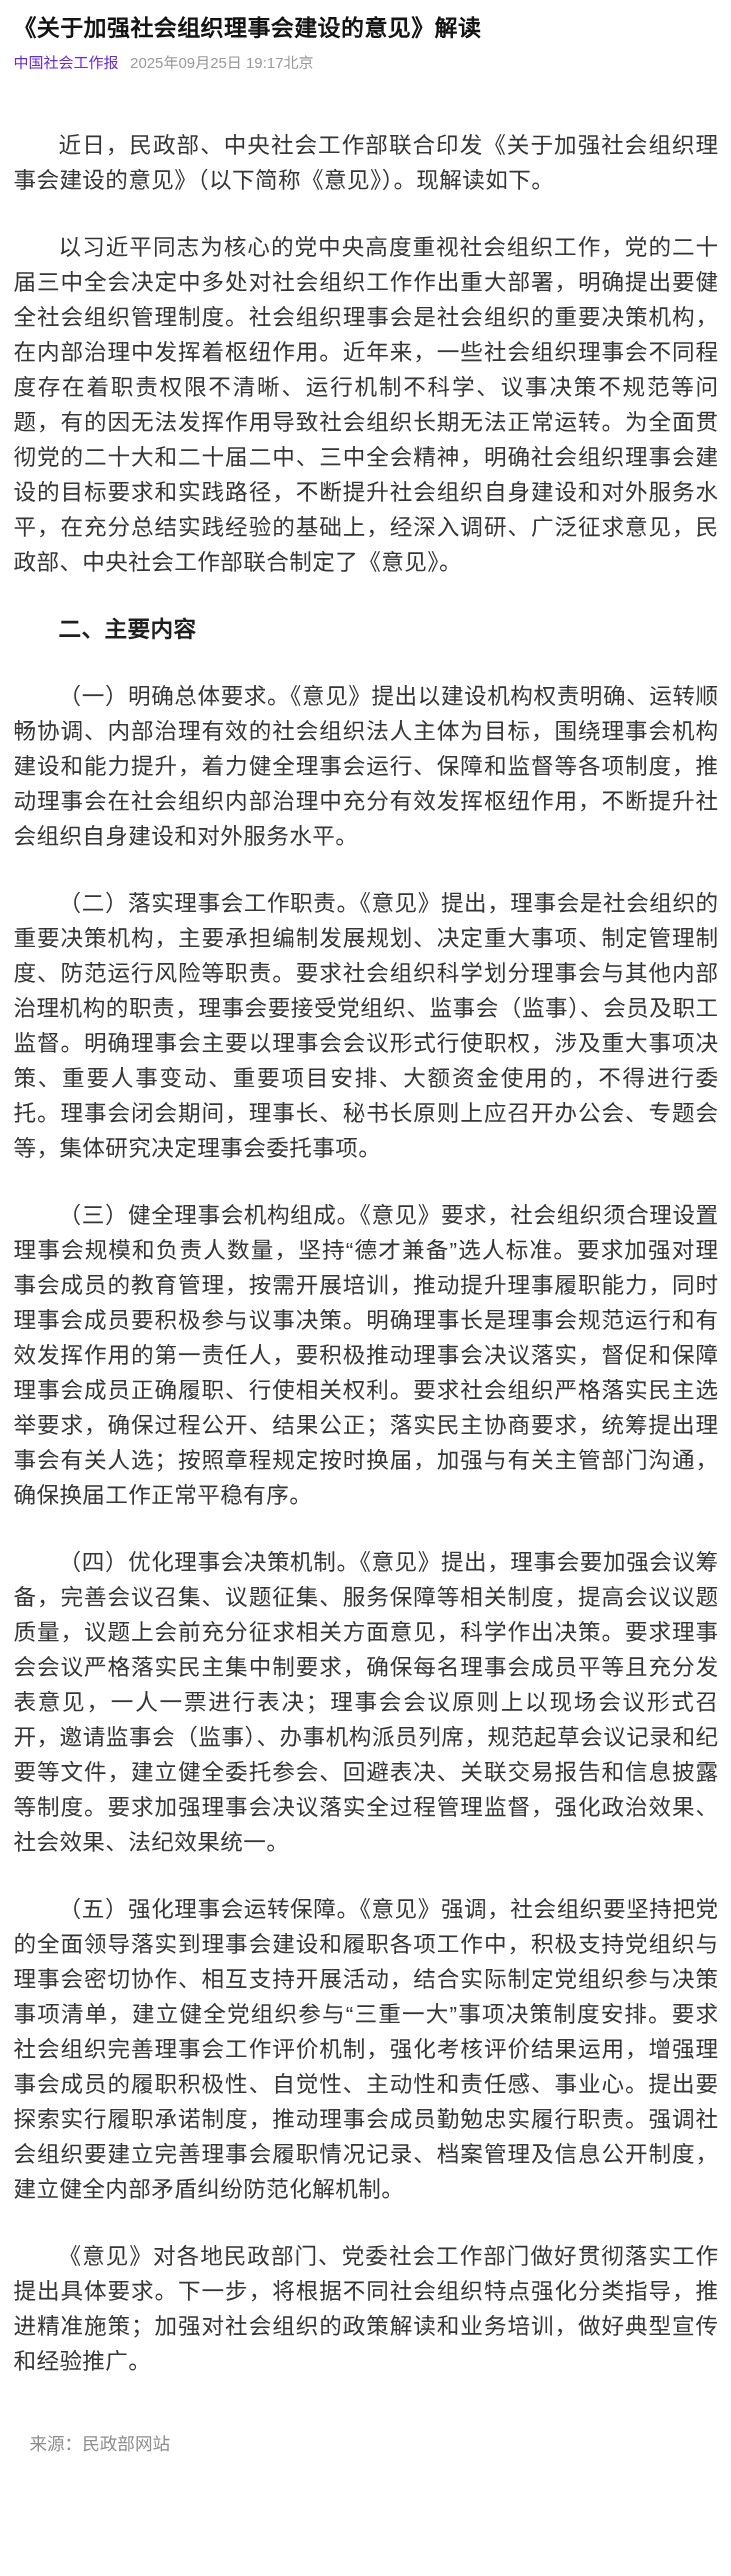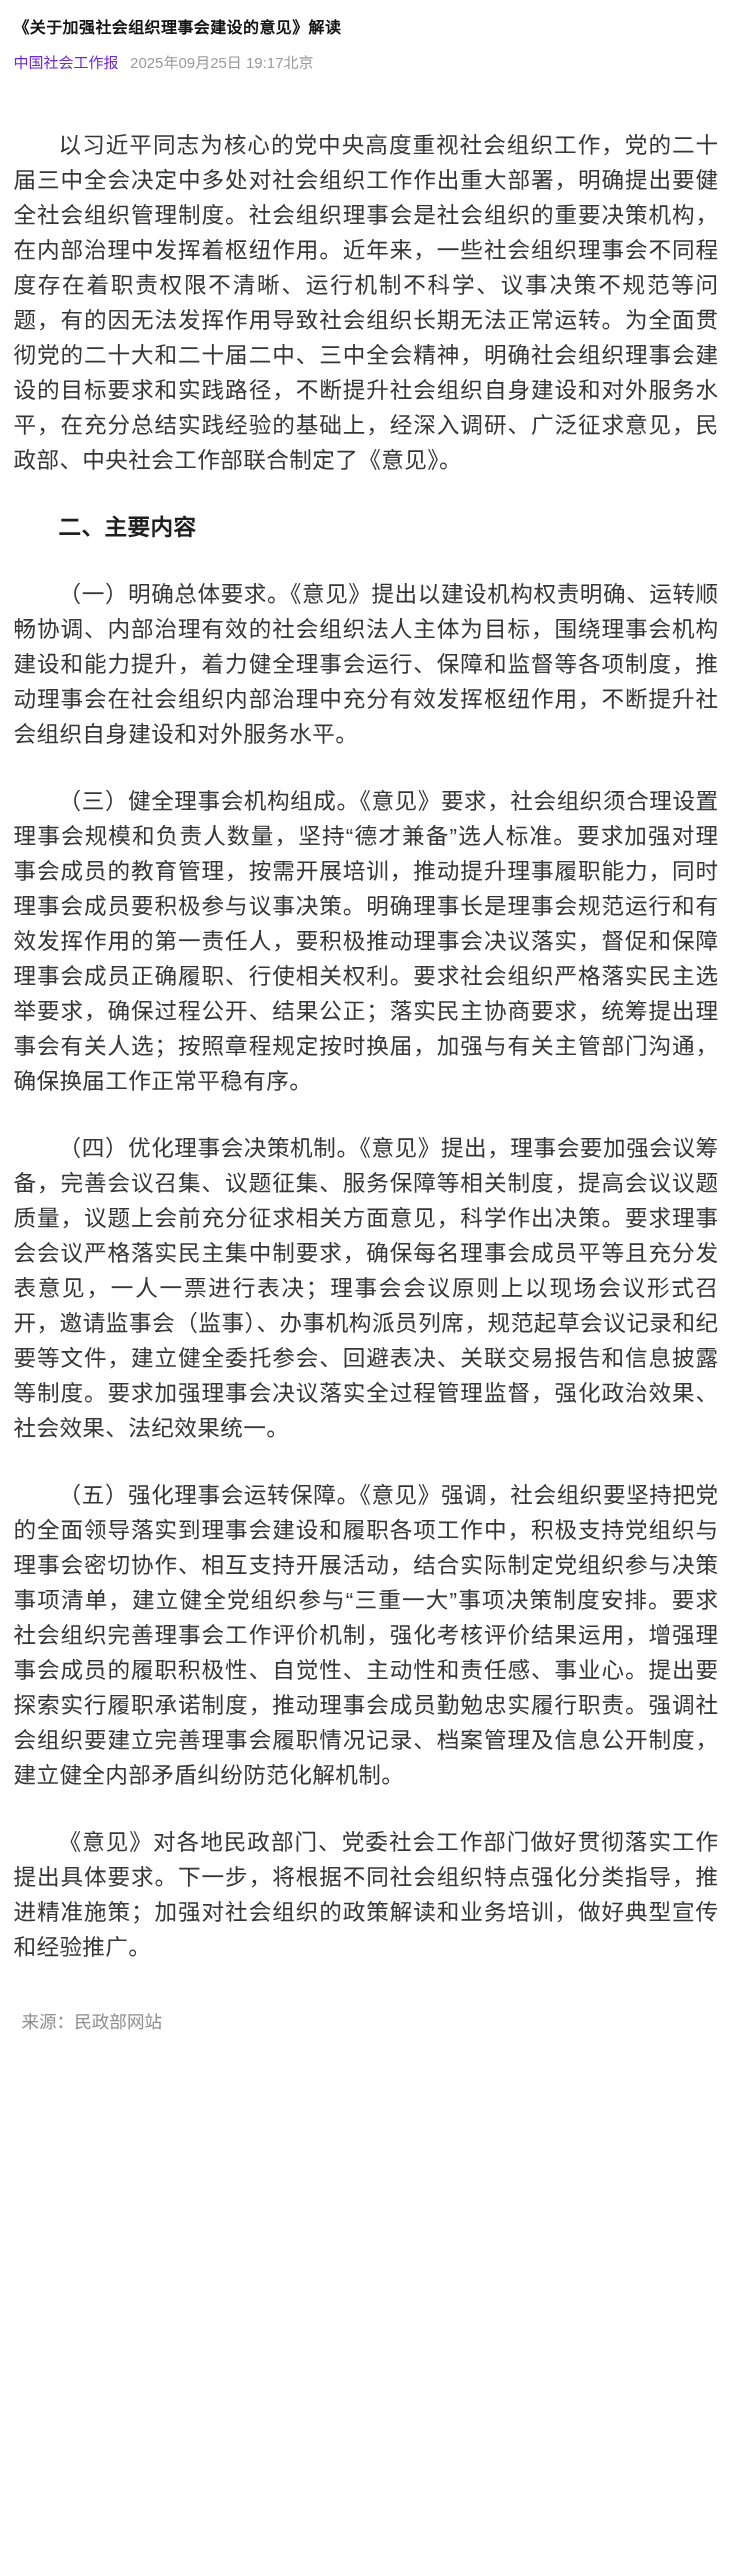--- a/index.html
+++ b/index.html
@@ -11,21 +11,21 @@
     width: 732px;
     font-family: "Liberation Sans", "DejaVu Sans", sans-serif;
     -webkit-font-smoothing: antialiased;
   }
   .page {
     padding: 11.7px 13.4px 0 13.4px;
     box-sizing: border-box;
     width: 732px;
   }
   .article-title {
-    font-size: 16px;
+    font-size: 23px;
     line-height: 32px;
     font-weight: 700;
     color: #141414;
     margin: 0 0 8.4px 0;
     letter-spacing: 0.4px;
   }
   .byline {
     font-size: 15px;
     line-height: 22px;
     color: #9a9a9a;
@@ -58,38 +58,40 @@
     margin: 0 0 32px 0;
     text-indent: 2em;
   }
   .footer {
     padding: 3.3px 0 16.7px 0;
     font-size: 17.6px;
     line-height: 29px;
     color: #8f8f8f;
   }
   .footer div {
-    margin: 8px;
+    margin: 16px;
   }
 </style>
 </head>
 <body>
 
 <div class="page">
 
   <h1 class="article-title">《关于加强社会组织理事会建设的意见》解读</h1>
 
   <div class="byline">
     <span class="account">中国社会工作报</span><span class="date">2025年09月25日 19:17</span><span class="location">北京</span>
   </div>
 
   <div class="content" id="article-body">
+      <p>近日，民政部、中央社会工作部联合印发《关于加强社会组织理事会建设的意见》（以下简称《意见》）。现解读如下。</p>
       <p>以习近平同志为核心的党中央高度重视社会组织工作，党的二十届三中全会决定中多处对社会组织工作作出重大部署，明确提出要健全社会组织管理制度。社会组织理事会是社会组织的重要决策机构，在内部治理中发挥着枢纽作用。近年来，一些社会组织理事会不同程度存在着职责权限不清晰、运行机制不科学、议事决策不规范等问题，有的因无法发挥作用导致社会组织长期无法正常运转。为全面贯彻党的二十大和二十届二中、三中全会精神，明确社会组织理事会建设的目标要求和实践路径，不断提升社会组织自身建设和对外服务水平，在充分总结实践经验的基础上，经深入调研、广泛征求意见，民政部、中央社会工作部联合制定了《意见》。</p>
       <h2>二、主要内容</h2>
       <p>（一）明确总体要求。《意见》提出以建设机构权责明确、运转顺畅协调、内部治理有效的社会组织法人主体为目标，围绕理事会机构建设和能力提升，着力健全理事会运行、保障和监督等各项制度，推动理事会在社会组织内部治理中充分有效发挥枢纽作用，不断提升社会组织自身建设和对外服务水平。</p>
+      <p>（二）落实理事会工作职责。《意见》提出，理事会是社会组织的重要决策机构，主要承担编制发展规划、决定重大事项、制定管理制度、防范运行风险等职责。要求社会组织科学划分理事会与其他内部治理机构的职责，理事会要接受党组织、监事会（监事）、会员及职工监督。明确理事会主要以理事会会议形式行使职权，涉及重大事项决策、重要人事变动、重要项目安排、大额资金使用的，不得进行委托。理事会闭会期间，理事长、秘书长原则上应召开办公会、专题会等，集体研究决定理事会委托事项。</p>
       <p>（三）健全理事会机构组成。《意见》要求，社会组织须合理设置理事会规模和负责人数量，坚持“德才兼备”选人标准。要求加强对理事会成员的教育管理，按需开展培训，推动提升理事履职能力，同时理事会成员要积极参与议事决策。明确理事长是理事会规范运行和有效发挥作用的第一责任人，要积极推动理事会决议落实，督促和保障理事会成员正确履职、行使相关权利。要求社会组织严格落实民主选举要求，确保过程公开、结果公正；落实民主协商要求，统筹提出理事会有关人选；按照章程规定按时换届，加强与有关主管部门沟通，确保换届工作正常平稳有序。</p>
       <p>（四）优化理事会决策机制。《意见》提出，理事会要加强会议筹备，完善会议召集、议题征集、服务保障等相关制度，提高会议议题质量，议题上会前充分征求相关方面意见，科学作出决策。要求理事会会议严格落实民主集中制要求，确保每名理事会成员平等且充分发表意见，一人一票进行表决；理事会会议原则上以现场会议形式召开，邀请监事会（监事）、办事机构派员列席，规范起草会议记录和纪要等文件，建立健全委托参会、回避表决、关联交易报告和信息披露等制度。要求加强理事会决议落实全过程管理监督，强化政治效果、社会效果、法纪效果统一。</p>
       <p>（五）强化理事会运转保障。《意见》强调，社会组织要坚持把党的全面领导落实到理事会建设和履职各项工作中，积极支持党组织与理事会密切协作、相互支持开展活动，结合实际制定党组织参与决策事项清单，建立健全党组织参与“三重一大”事项决策制度安排。要求社会组织完善理事会工作评价机制，强化考核评价结果运用，增强理事会成员的履职积极性、自觉性、主动性和责任感、事业心。提出要探索实行履职承诺制度，推动理事会成员勤勉忠实履行职责。强调社会组织要建立完善理事会履职情况记录、档案管理及信息公开制度，建立健全内部矛盾纠纷防范化解机制。</p>
       <p>《意见》对各地民政部门、党委社会工作部门做好贯彻落实工作提出具体要求。下一步，将根据不同社会组织特点强化分类指导，推进精准施策；加强对社会组织的政策解读和业务培训，做好典型宣传和经验推广。</p>
     </div>
 
   <div class="footer">
     <div>来源：民政部网站</div>
 
   </div>

